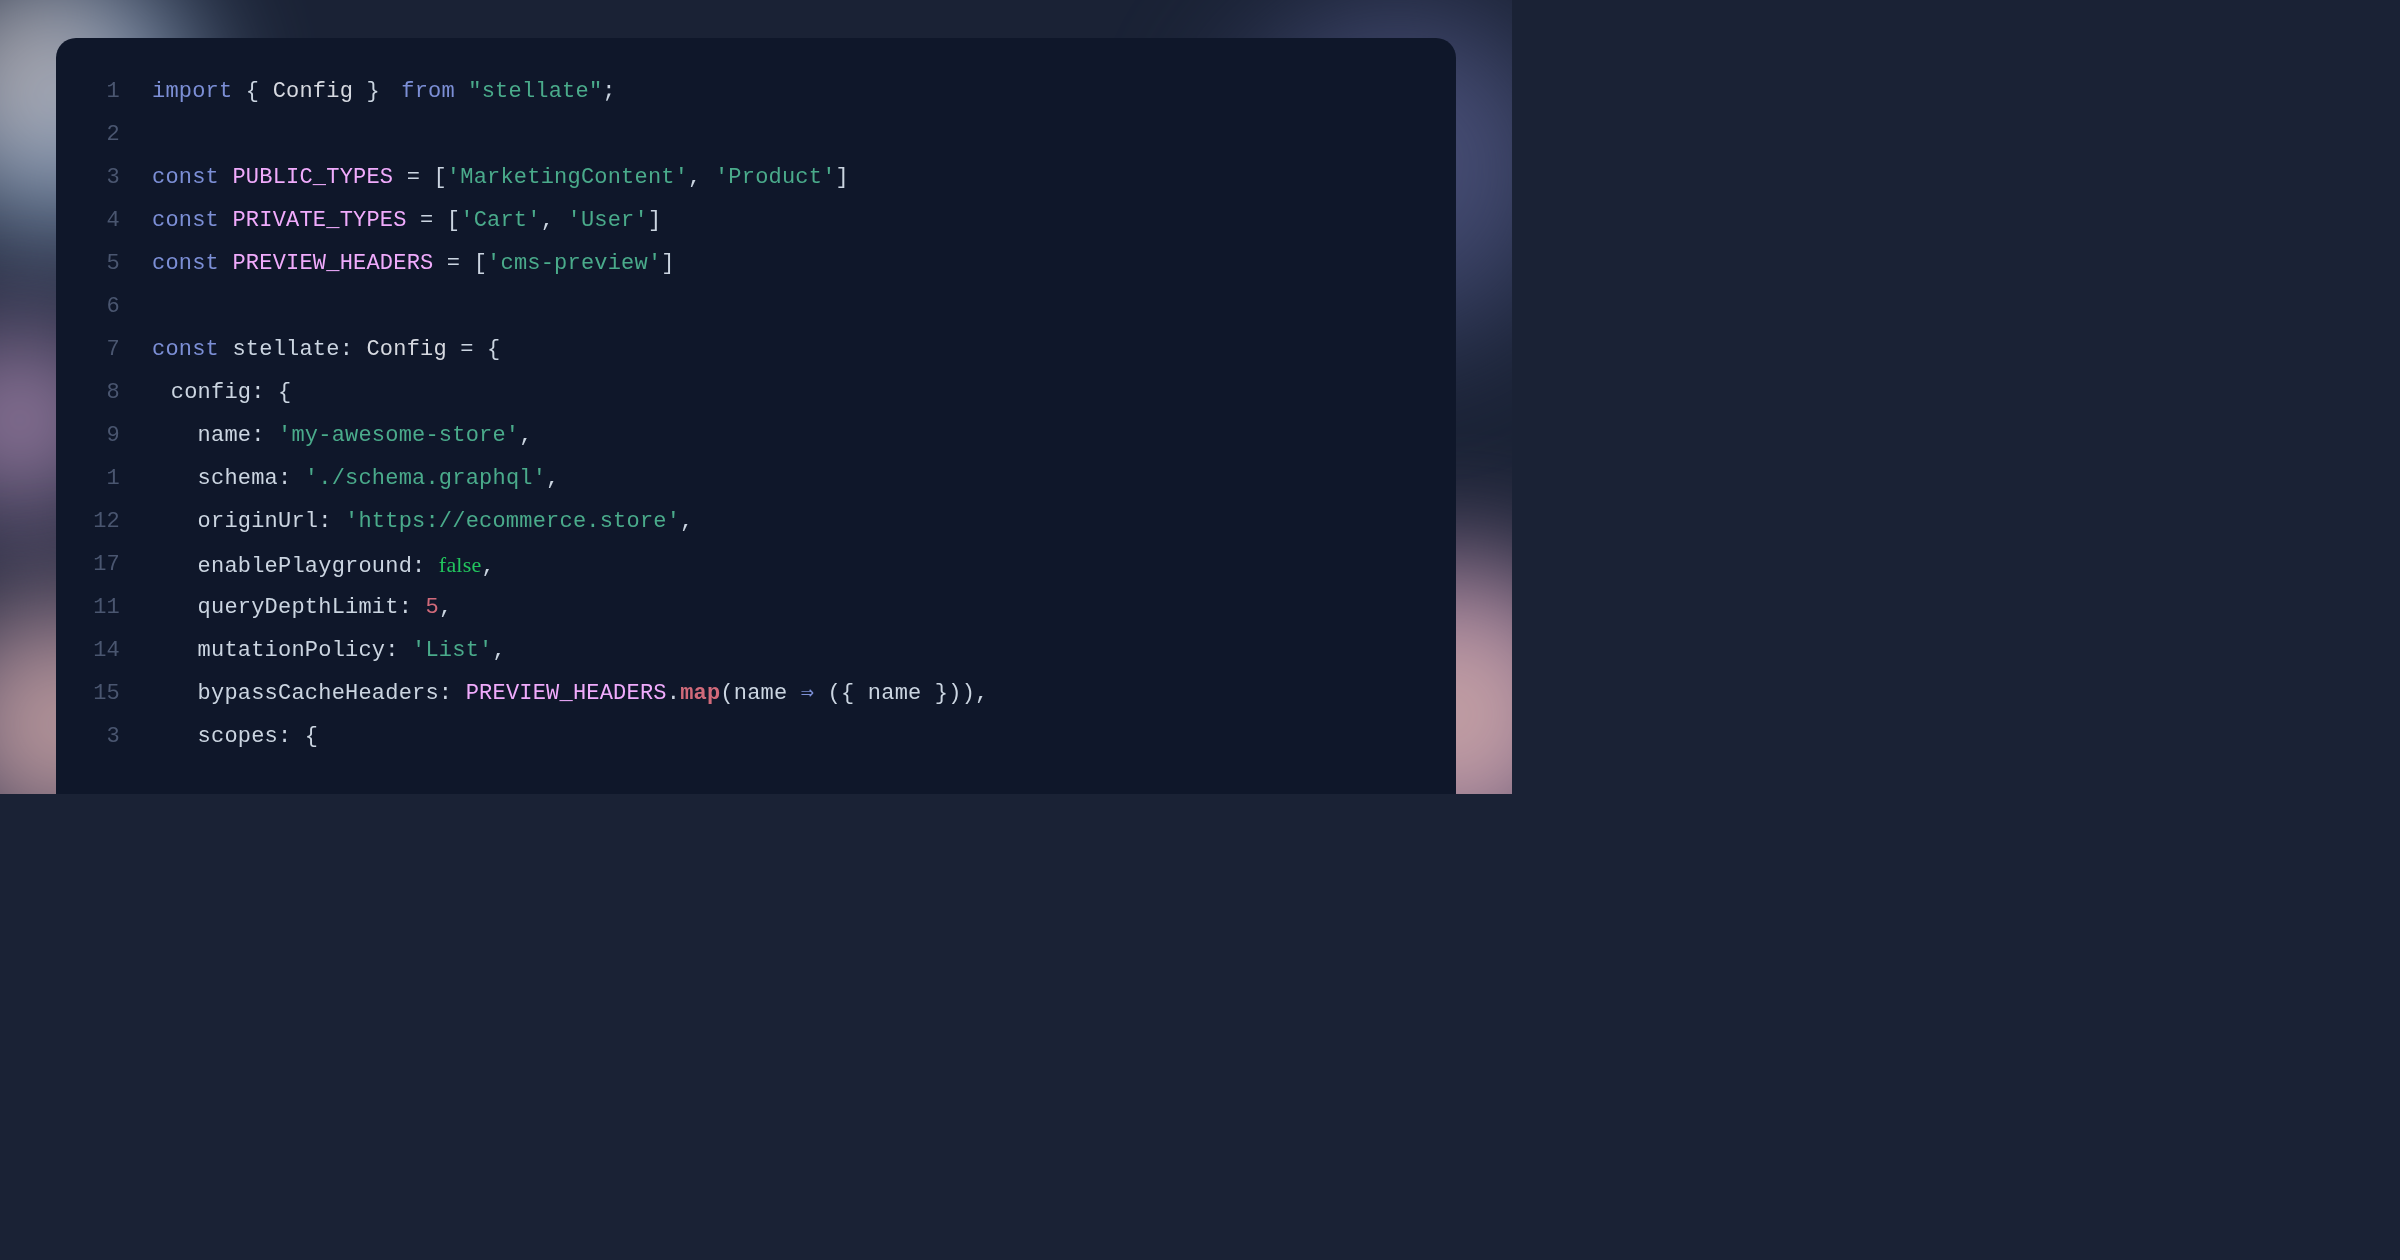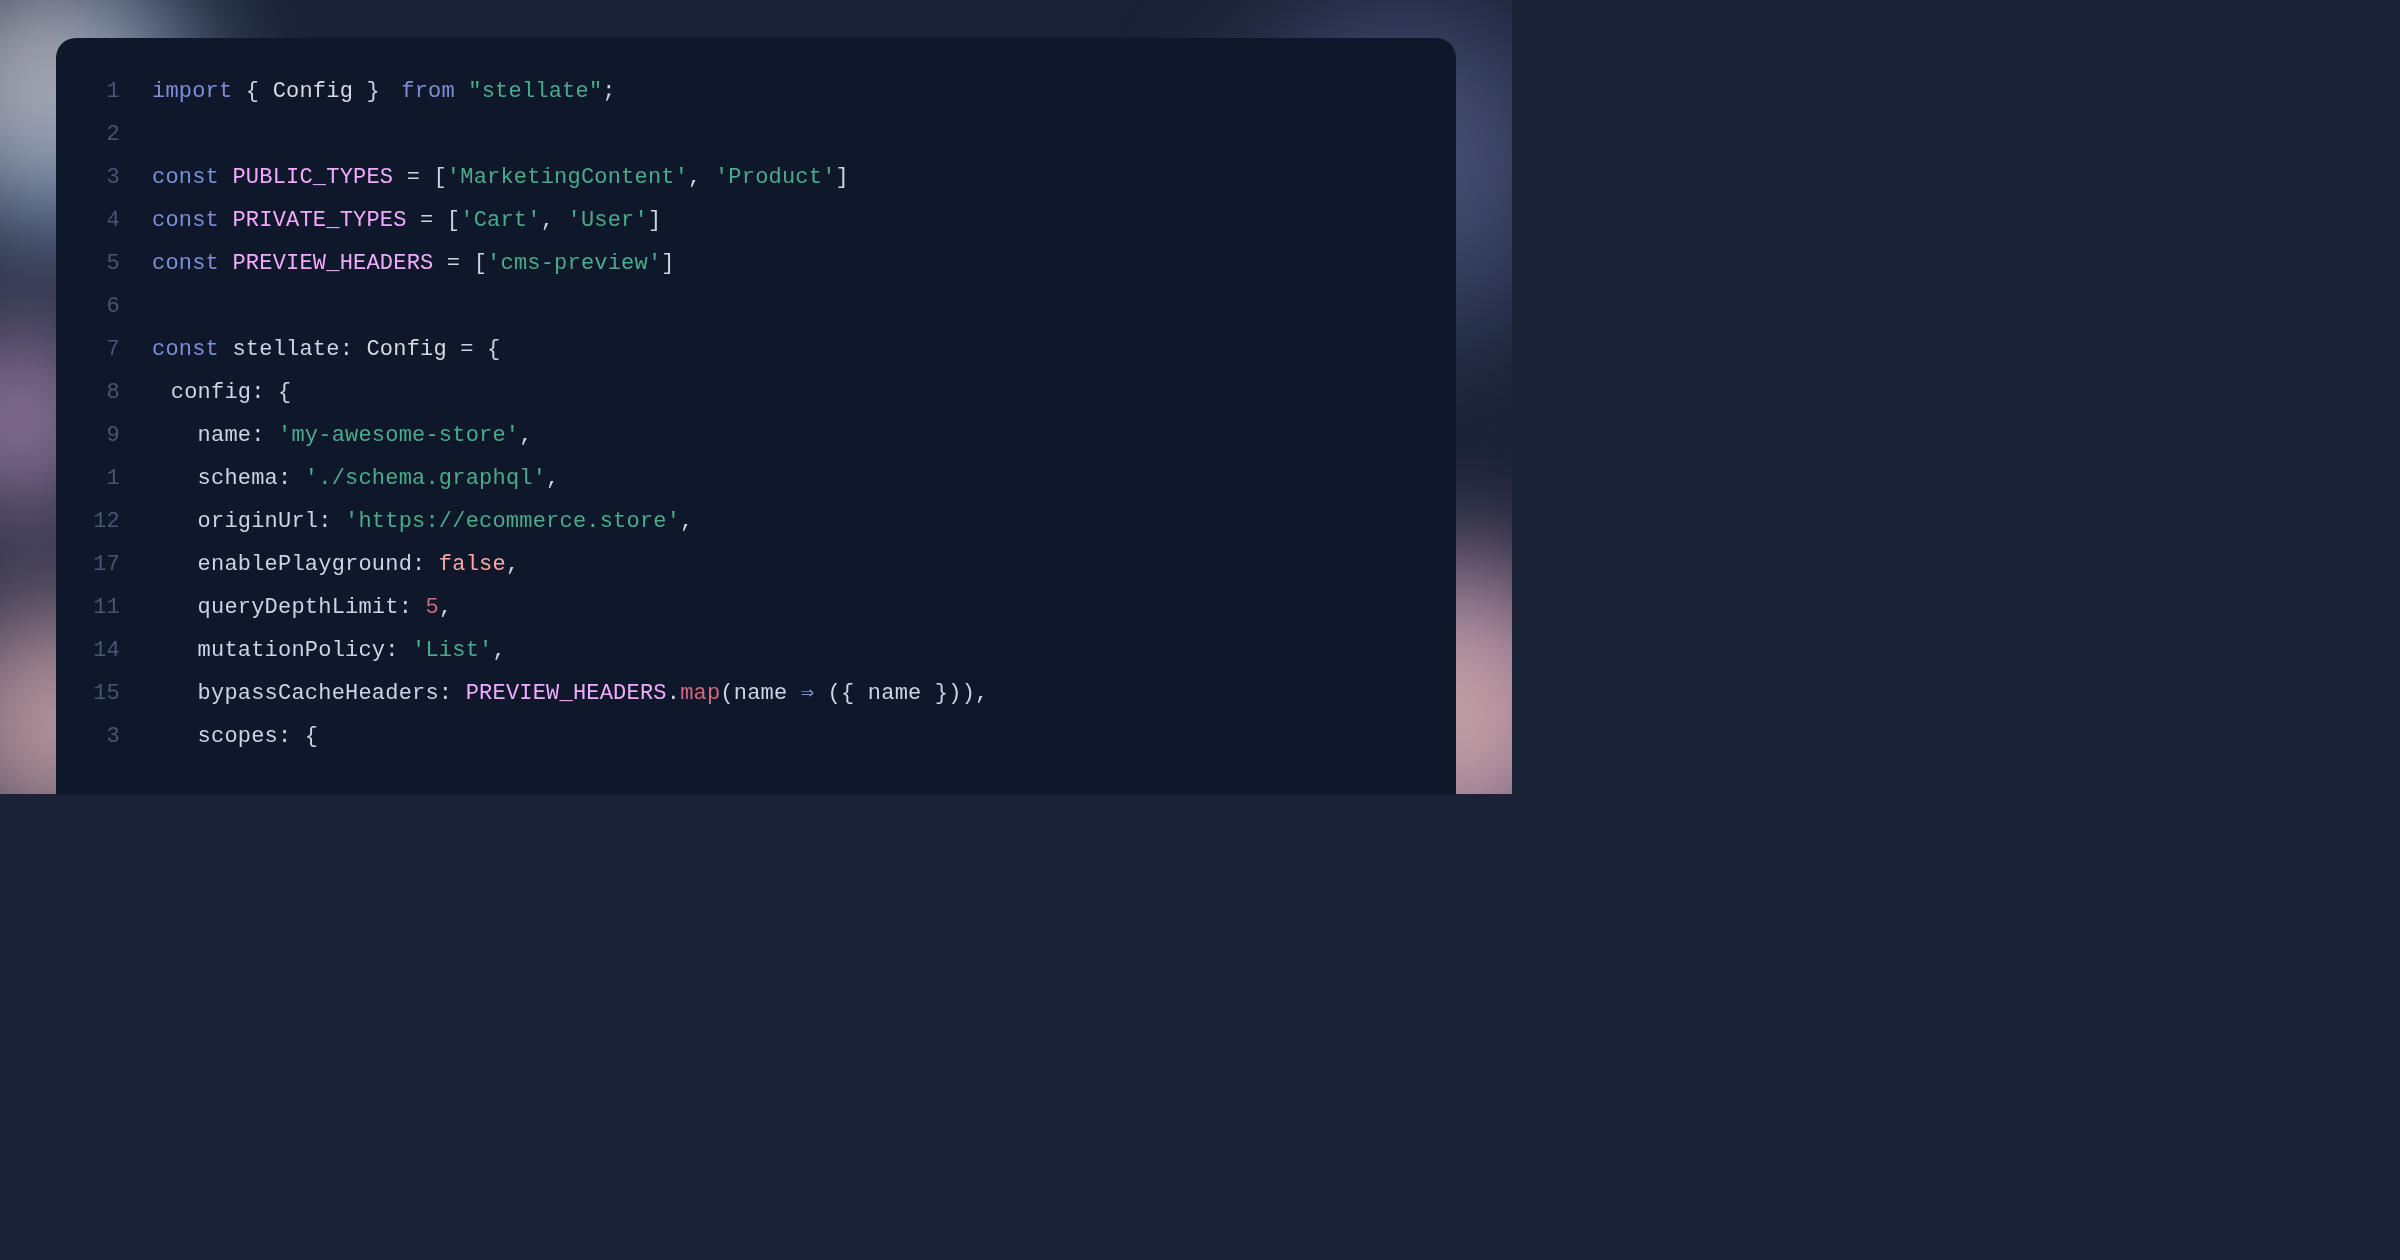--- a/index.html
+++ b/index.html
@@ -79,23 +79,23 @@
 }
 .code .line { height: 43px; }
 
 .kw      { color: #7c8fd6; margin-left: 8px; }  
 .punc    { color: #cbd5e1; }  
 .type    { color: #d6d9e0; }  
 .str     { color: #4aab8b; }  
 .ident   { color: #cbd5e1; text-align: right; }  
 .constnm { color: #f0abfc; }  
 .prop    { color: #cbd5e1; }  
-.bool    { color: #fca5a5; }  
+.bool    { color: #22c55e; font-family: Liberation Serif, serif; }  
 .num     { color: #d16a7a; }  
-.method  { color: #d16a7a; }  
+.method  { color: #d16a7a; font-weight: bold; }  
 .dot     { color: #cbd5e1; }
 .arrow   { color: #7c8fd6; }  
 </style>
 </head>
 <body>
 
 <div class="blur-blob blob1"></div>
 <div class="blur-blob blob2"></div>
 <div class="blur-blob blob3"></div>
 <div class="blur-blob blob4"></div>

